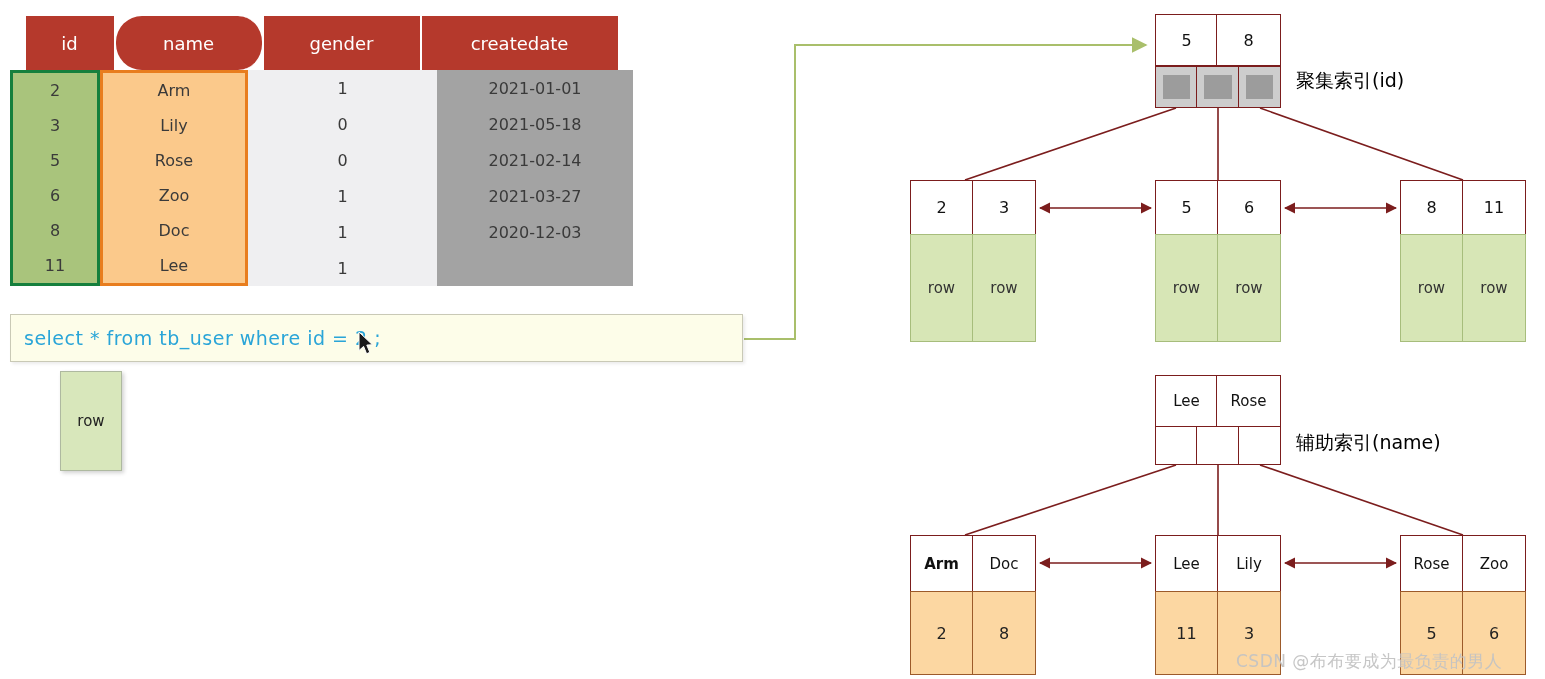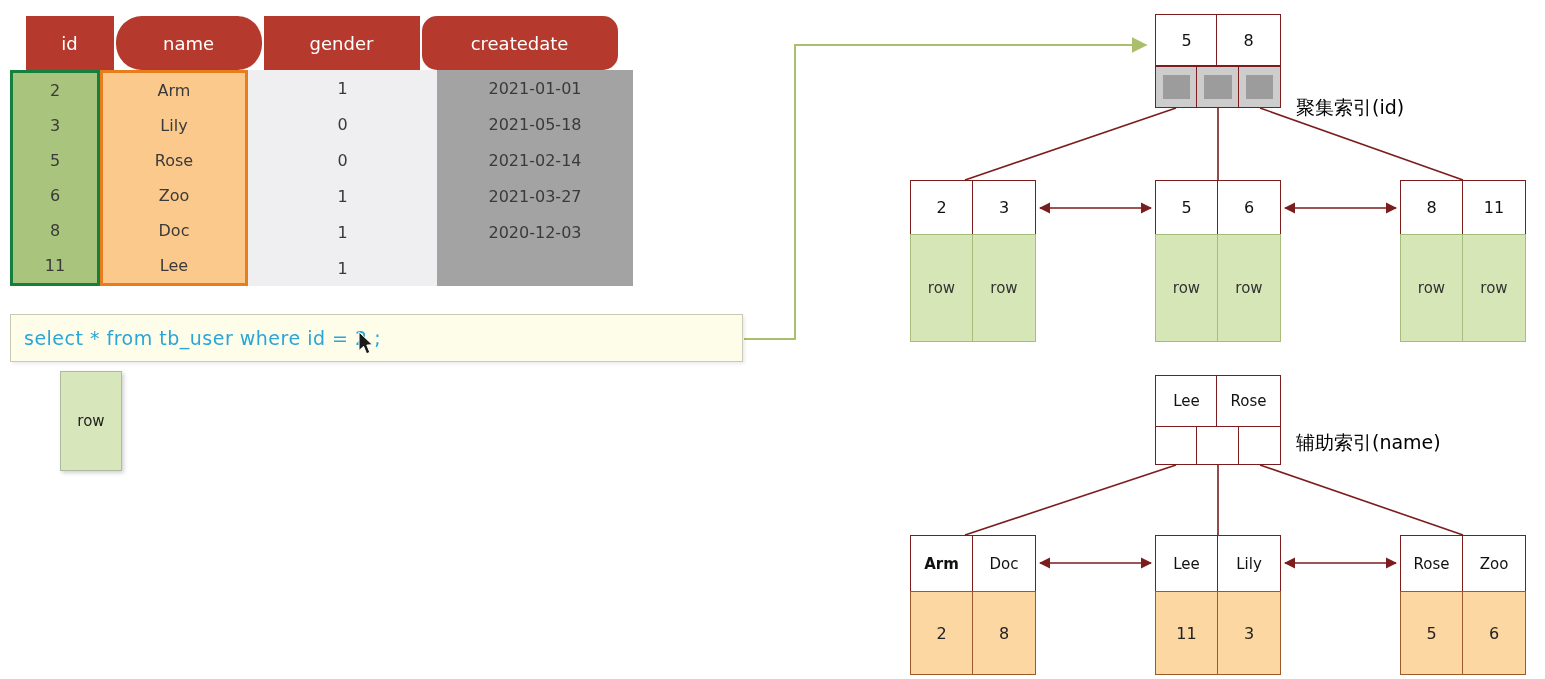--- a/index.html
+++ b/index.html
@@ -4,21 +4,21 @@
 <style>
   * { box-sizing: border-box; margin: 0; padding: 0; }
   body { background: #fff; font-family: "DejaVu Sans", "Liberation Sans", sans-serif; }
   #canvas { position: relative; width: 1545px; height: 679px; background: #fff; overflow: hidden; }
 
   
   .tbl { position: absolute; left: 10px; top: 16px; z-index: 2; }
   .tbl-header { display: flex; justify-content: center; }
   .th { height: 54px; background: #b5392c; color: #fff; display: flex; align-items: center;
         justify-content: center; font-size: 18px; border-right: 2px solid #fff; }
-  .th:last-child { border-right: none; border-radius: 15px; }
+  .th:last-child { border-right: none; }
   .th-id { width: 90px; } .th-name { width: 148px; border-radius: 26px; } .th-gender { width: 158px; } .th-date { width: 196px; }
   .tbl-body { display: flex; }
   .col { display: flex; flex-direction: column; }
   .col-id   { width: 90px;  background: #a9c47c; border: 3px solid #157f3d; }
   .col-name { width: 148px; background: #fbc98b; border: 3px solid #e87d1e; }
   .col-gender { width: 189px; background: #efeff1; }
   .col-date   { width: 196px; background: #a3a3a3; }
   .cell { height: 36px; display: flex; align-items: center; justify-content: center;
           font-size: 16px; color: #3a3a3a; }
   .col-id .cell, .col-name .cell { height: 35px; }
@@ -131,21 +131,21 @@
   <div class="cursor">
     <svg width="18" height="26" viewBox="0 0 18 26">
       <path d="M1,1 L1,19.5 L5.6,15.4 L8.6,22.8 L11.8,21.3 L8.8,14.1 L14.4,13.7 Z" fill="#1a1a1a" stroke="#fff" stroke-width="1"></path>
     </svg>
   </div>
 
   <div class="row-box">
     <span>row</span>
   </div>
 
-  <div class="tree-label" style="left:1296px; top:68px;margin-top:27px;">聚集索引(id)</div>
+  <div class="tree-label" style="left:1296px; top:68px;">聚集索引(id)</div>
 
   <div class="ncell" style="left:1155px; top:14px; width:63px; height:52px;">5</div>
   <div class="ncell" style="left:1216px; top:14px; width:65px; height:52px;">8</div>
   <div class="ncell pcell" style="left:1155px; top:66px; width:43px; height:42px;">
       <span class="pfill"></span>
     </div>
   <div class="ncell pcell" style="left:1196px; top:66px; width:44px; height:42px;">
       <span class="pfill"></span>
     </div>
   <div class="ncell pcell" style="left:1238px; top:66px; width:43px; height:42px;">
@@ -183,14 +183,15 @@
   <div class="ncell small" style="left:1155px; top:535px; width:63px; height:57px;">Lee</div>
   <div class="ncell small" style="left:1217px; top:535px; width:64px; height:57px;">Lily</div>
   <div class="ocell" style="left:1155px; top:591px; width:63px; height:84px;">11</div>
   <div class="ocell" style="left:1217px; top:591px; width:64px; height:84px;">3</div>
 
   <div class="ncell small" style="left:1400px; top:535px; width:63px; height:57px;">Rose</div>
   <div class="ncell small" style="left:1462px; top:535px; width:64px; height:57px;">Zoo</div>
   <div class="ocell" style="left:1400px; top:591px; width:63px; height:84px;">5</div>
   <div class="ocell" style="left:1462px; top:591px; width:64px; height:84px;">6</div>
 
+  <div class="watermark">CSDN @布布要成为最负责的男人</div>
 
 </div>
 
 </body></html>

